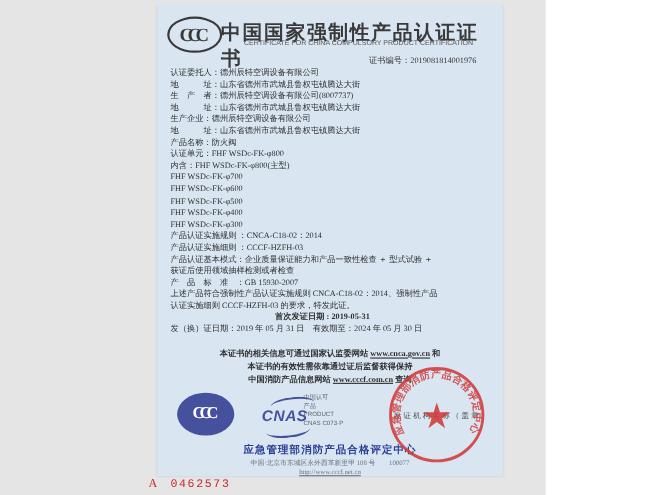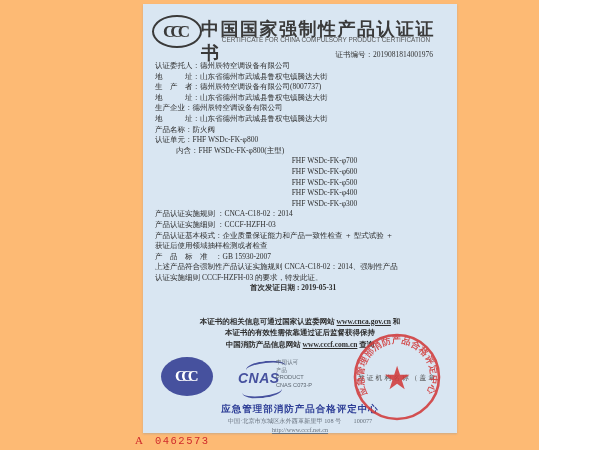--- a/index.html
+++ b/index.html
@@ -1,34 +1,34 @@
 <!DOCTYPE html>
 <html><head>
 <meta charset="utf-8">
 <style>
   html,body{margin:0;padding:0;}
-  #page{position:relative;width:539px;height:450px;background:#fdba74;overflow:hidden;
+  #page{position:relative;width:496px;height:450px;background:#e5e5e5;overflow:hidden;
         font-family:"Liberation Serif","DejaVu Serif",serif;}
   .cert{position:absolute;left:143px;top:4px;width:314px;height:429px;background:#d9e6f2;
         box-shadow:0 1px 2px rgba(120,140,160,.35);}
   
   .hlogo{position:absolute;left:9px;top:11px;width:50px;height:33px;border:2.5px solid #3a3a3a;
          border-radius:50%;display:flex;align-items:center;justify-content:center;box-sizing:border-box;}
   .hlogo span{font-weight:bold;font-size:17px;letter-spacing:-5px;padding-right:6px;color:#3a3a3a;}
   .title{position:absolute;left:58px;top:13px;width:250px;font-size:18px;
          font-weight:bold;color:#3a3a3a;letter-spacing:1.5px;font-family:"Liberation Sans","DejaVu Sans",sans-serif;}
   .subtitle{position:absolute;left:56px;top:32px;width:254px;text-align:center;font-size:6.4px;
          color:#555;font-family:"Liberation Sans","DejaVu Sans",sans-serif;}
   .certno{position:absolute;right:24px;top:46px;font-size:7.5px;color:#333;}
   
   .bodyblk{position:absolute;left:12px;top:57px;width:296px;font-size:7.5px;color:#2e2e2e;line-height:10.6px;}
   .line{white-space:nowrap;}
   .lbl{font-weight:normal;}
-  .inner{margin-left:21px;}
-  .unit{margin-left:43px;text-align:center;}
+  .inner{}
+  .unit{}
   .b{font-weight:normal;}
   .firstissue{margin-left:95px;font-weight:bold;}
   
   .notes{position:absolute;left:0;top:312px;width:314px;text-align:center;font-size:7.5px;
          color:#2e2e2e;line-height:11.3px;font-weight:bold;}
   .notes a{color:#2e2e2e;text-decoration:underline;}
   
   .flogo-ccc{position:absolute;left:18px;top:353px;width:52px;height:39px;background:#46519e;
          border-radius:50%;display:flex;align-items:center;justify-content:center;}
   .flogo-ccc span{color:#fff;font-weight:bold;font-size:15px;letter-spacing:-4.5px;padding-right:5px;}
@@ -89,20 +89,21 @@
       <div class="line unit">FHF WSDc-FK-φ300</div>
 
       <div class="line"><span class="lbl">产品认证实施规则 ：</span><span>CNCA-C18-02：2014</span></div>
       <div class="line"><span class="lbl">产品认证实施细则 ：</span><span>CCCF-HZFH-03</span></div>
       <div class="line"><span class="lbl">产品认证基本模式：</span><span>企业质量保证能力和产品一致性检查 ＋ 型式试验 ＋</span></div>
       <div class="line">获证后使用领域抽样检测或者检查</div>
       <div class="line"><span class="lbl">产　品　标　准　：</span><span>GB 15930-2007</span></div>
       <div class="line b">上述产品符合强制性产品认证实施规则 CNCA-C18-02：2014、强制性产品</div>
       <div class="line b">认证实施细则 CCCF-HZFH-03 的要求，特发此证。</div>
       <div class="line firstissue"><span>首次发证日期 :</span> <span>2019-05-31</span></div>
+      <div class="line"><span class="lbl">发（换）证日期：</span><span>2019 年 05 月 31 日</span>　<span class="lbl">有效期至：</span><span>2024 年 05 月 30 日</span></div>
     </div>
 
     <div class="notes">
       <div><span>本证书的相关信息可通过国家认监委网站 </span><a>www.cnca.gov.cn</a><span> 和</span></div>
       <div>本证书的有效性需依靠通过证后监督获得保持</div>
       <div><span>中国消防产品信息网站 </span><a>www.cccf.com.cn</a><span> 查询</span></div>
     </div>
 
     <div class="flogo-ccc">
       <span>CCC</span>

